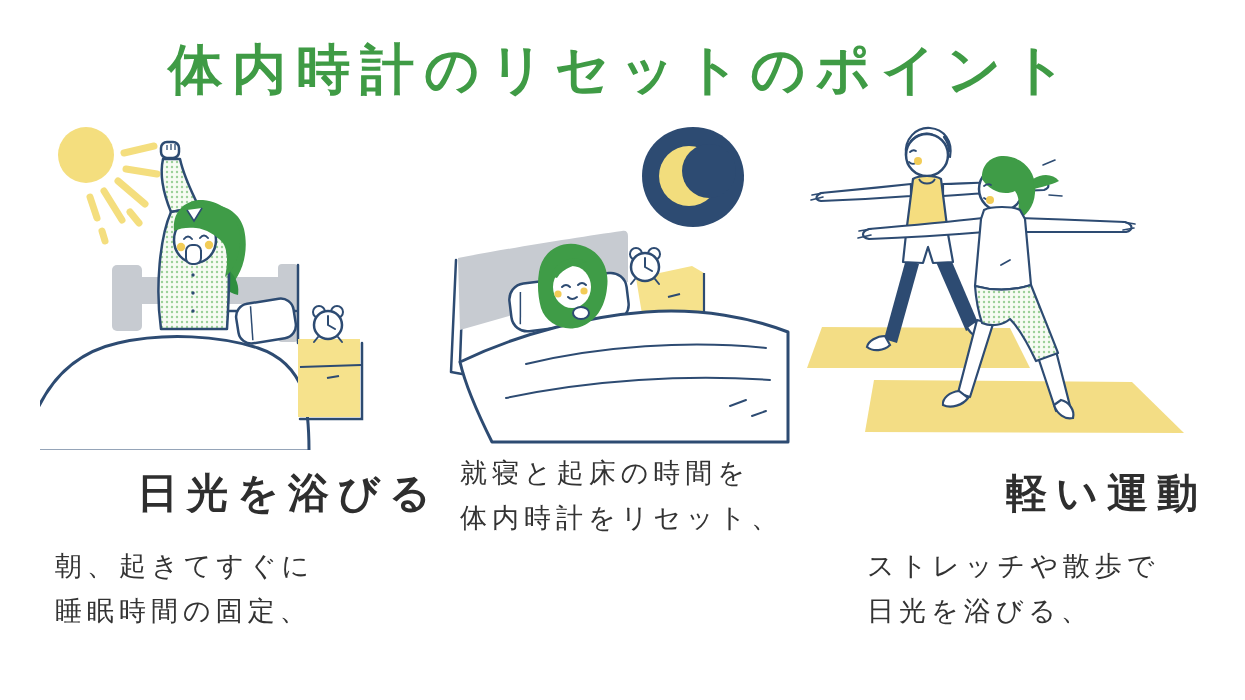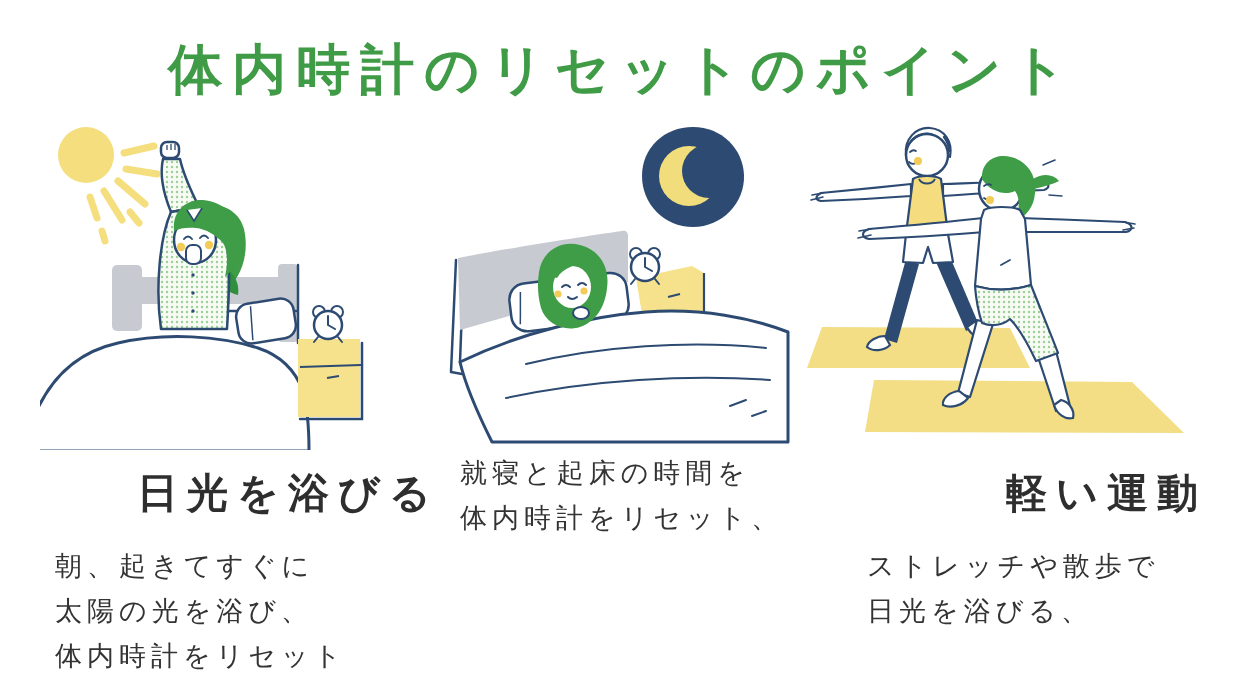--- a/index.html
+++ b/index.html
@@ -103,22 +103,21 @@
           <circle cx="297" cy="197" r="6" stroke-width="2"></circle>
           <circle cx="288" cy="210" r="14" stroke-width="2.5"></circle>
           <path d="M288,210 L288,201 M288,210 L295,214" stroke-width="2" fill="none" stroke-linecap="round"></path>
           <path d="M278,222 L274,227 M298,222 L302,227" stroke-width="2" fill="none" stroke-linecap="round"></path>
         </g>
       </svg>
     </div>
     <h2>日光を浴びる</h2>
     <p>
       <span>朝、起きてすぐに</span>
-      <span>太陽の光を浴び、</span>
-      <span>体内時計をリセット</span>
+      <span>睡眠時間の固定、</span>
     </p>
   </section>
 
   <section class="col" id="sec2">
     <div class="illo">
       <svg viewBox="0 0 360 335" width="360" height="335">
 
         <g>
           <path d="M263,12 C292,12 313,34 314,60 C315,88 292,112 263,112 C234,112 212,89 212,61 C212,33 234,12 263,12 Z" fill="#2d4b72"></path>
           <circle cx="259" cy="61" r="30" fill="#f2dd7d"></circle>

